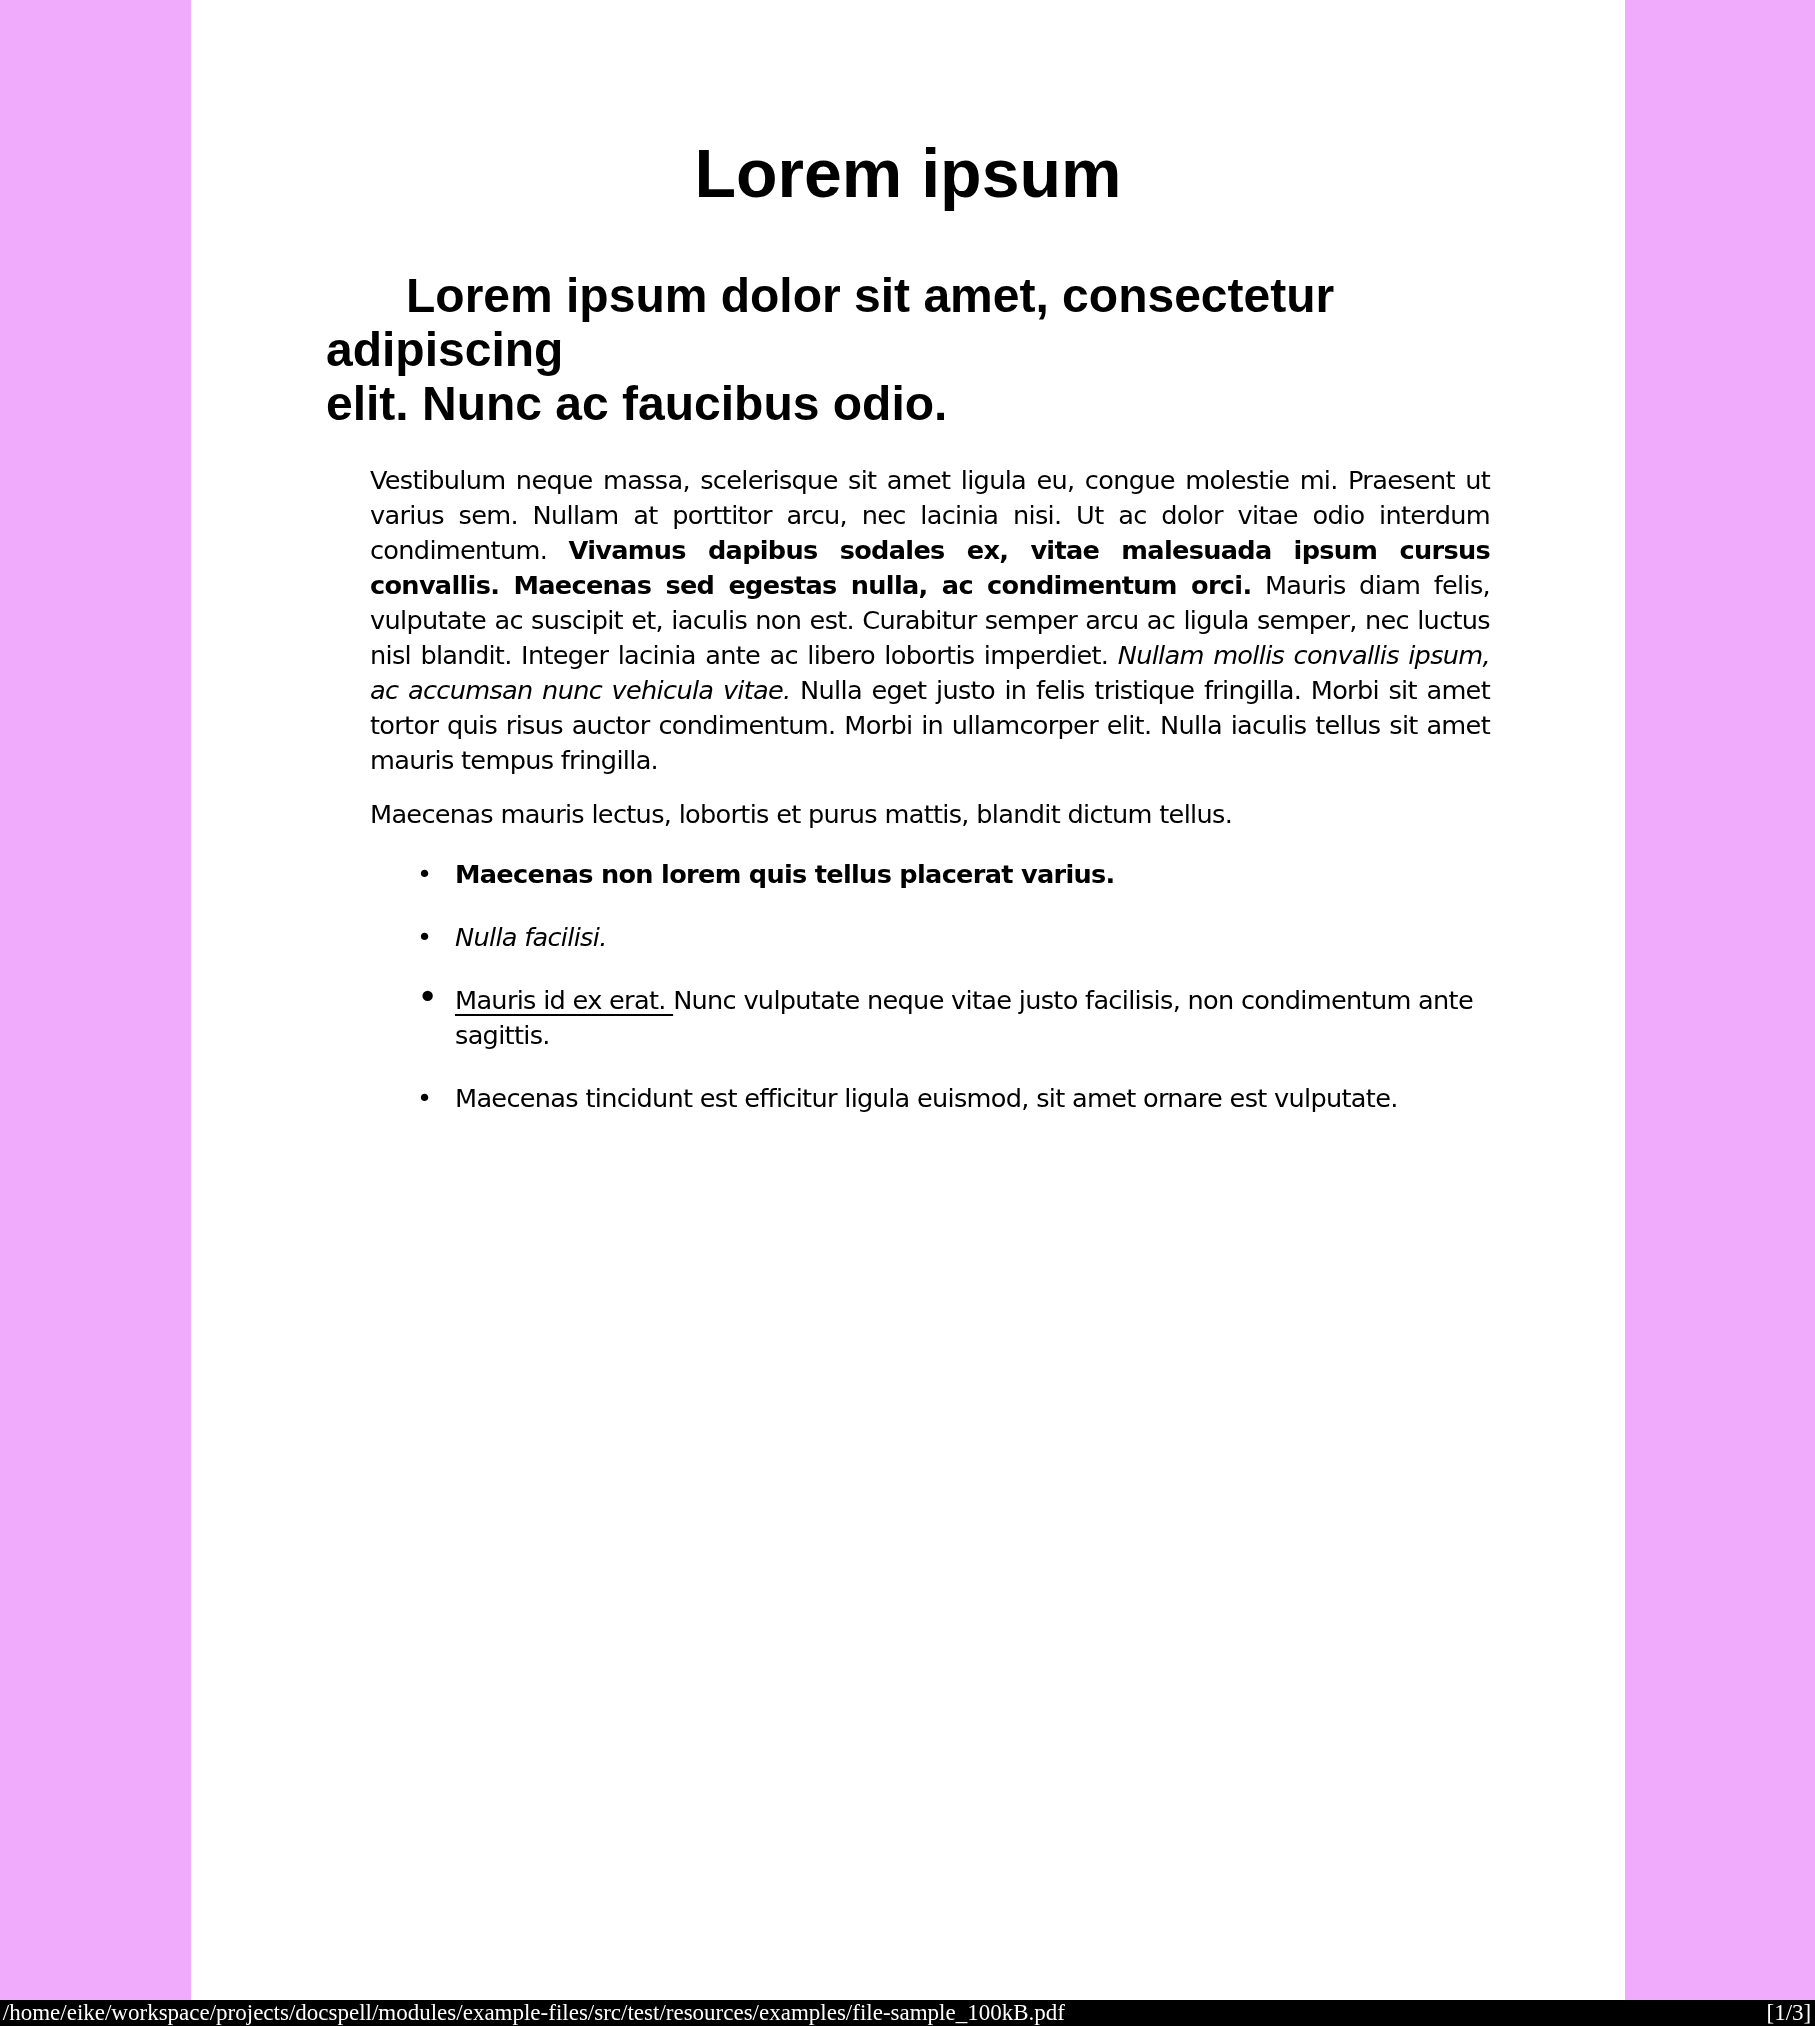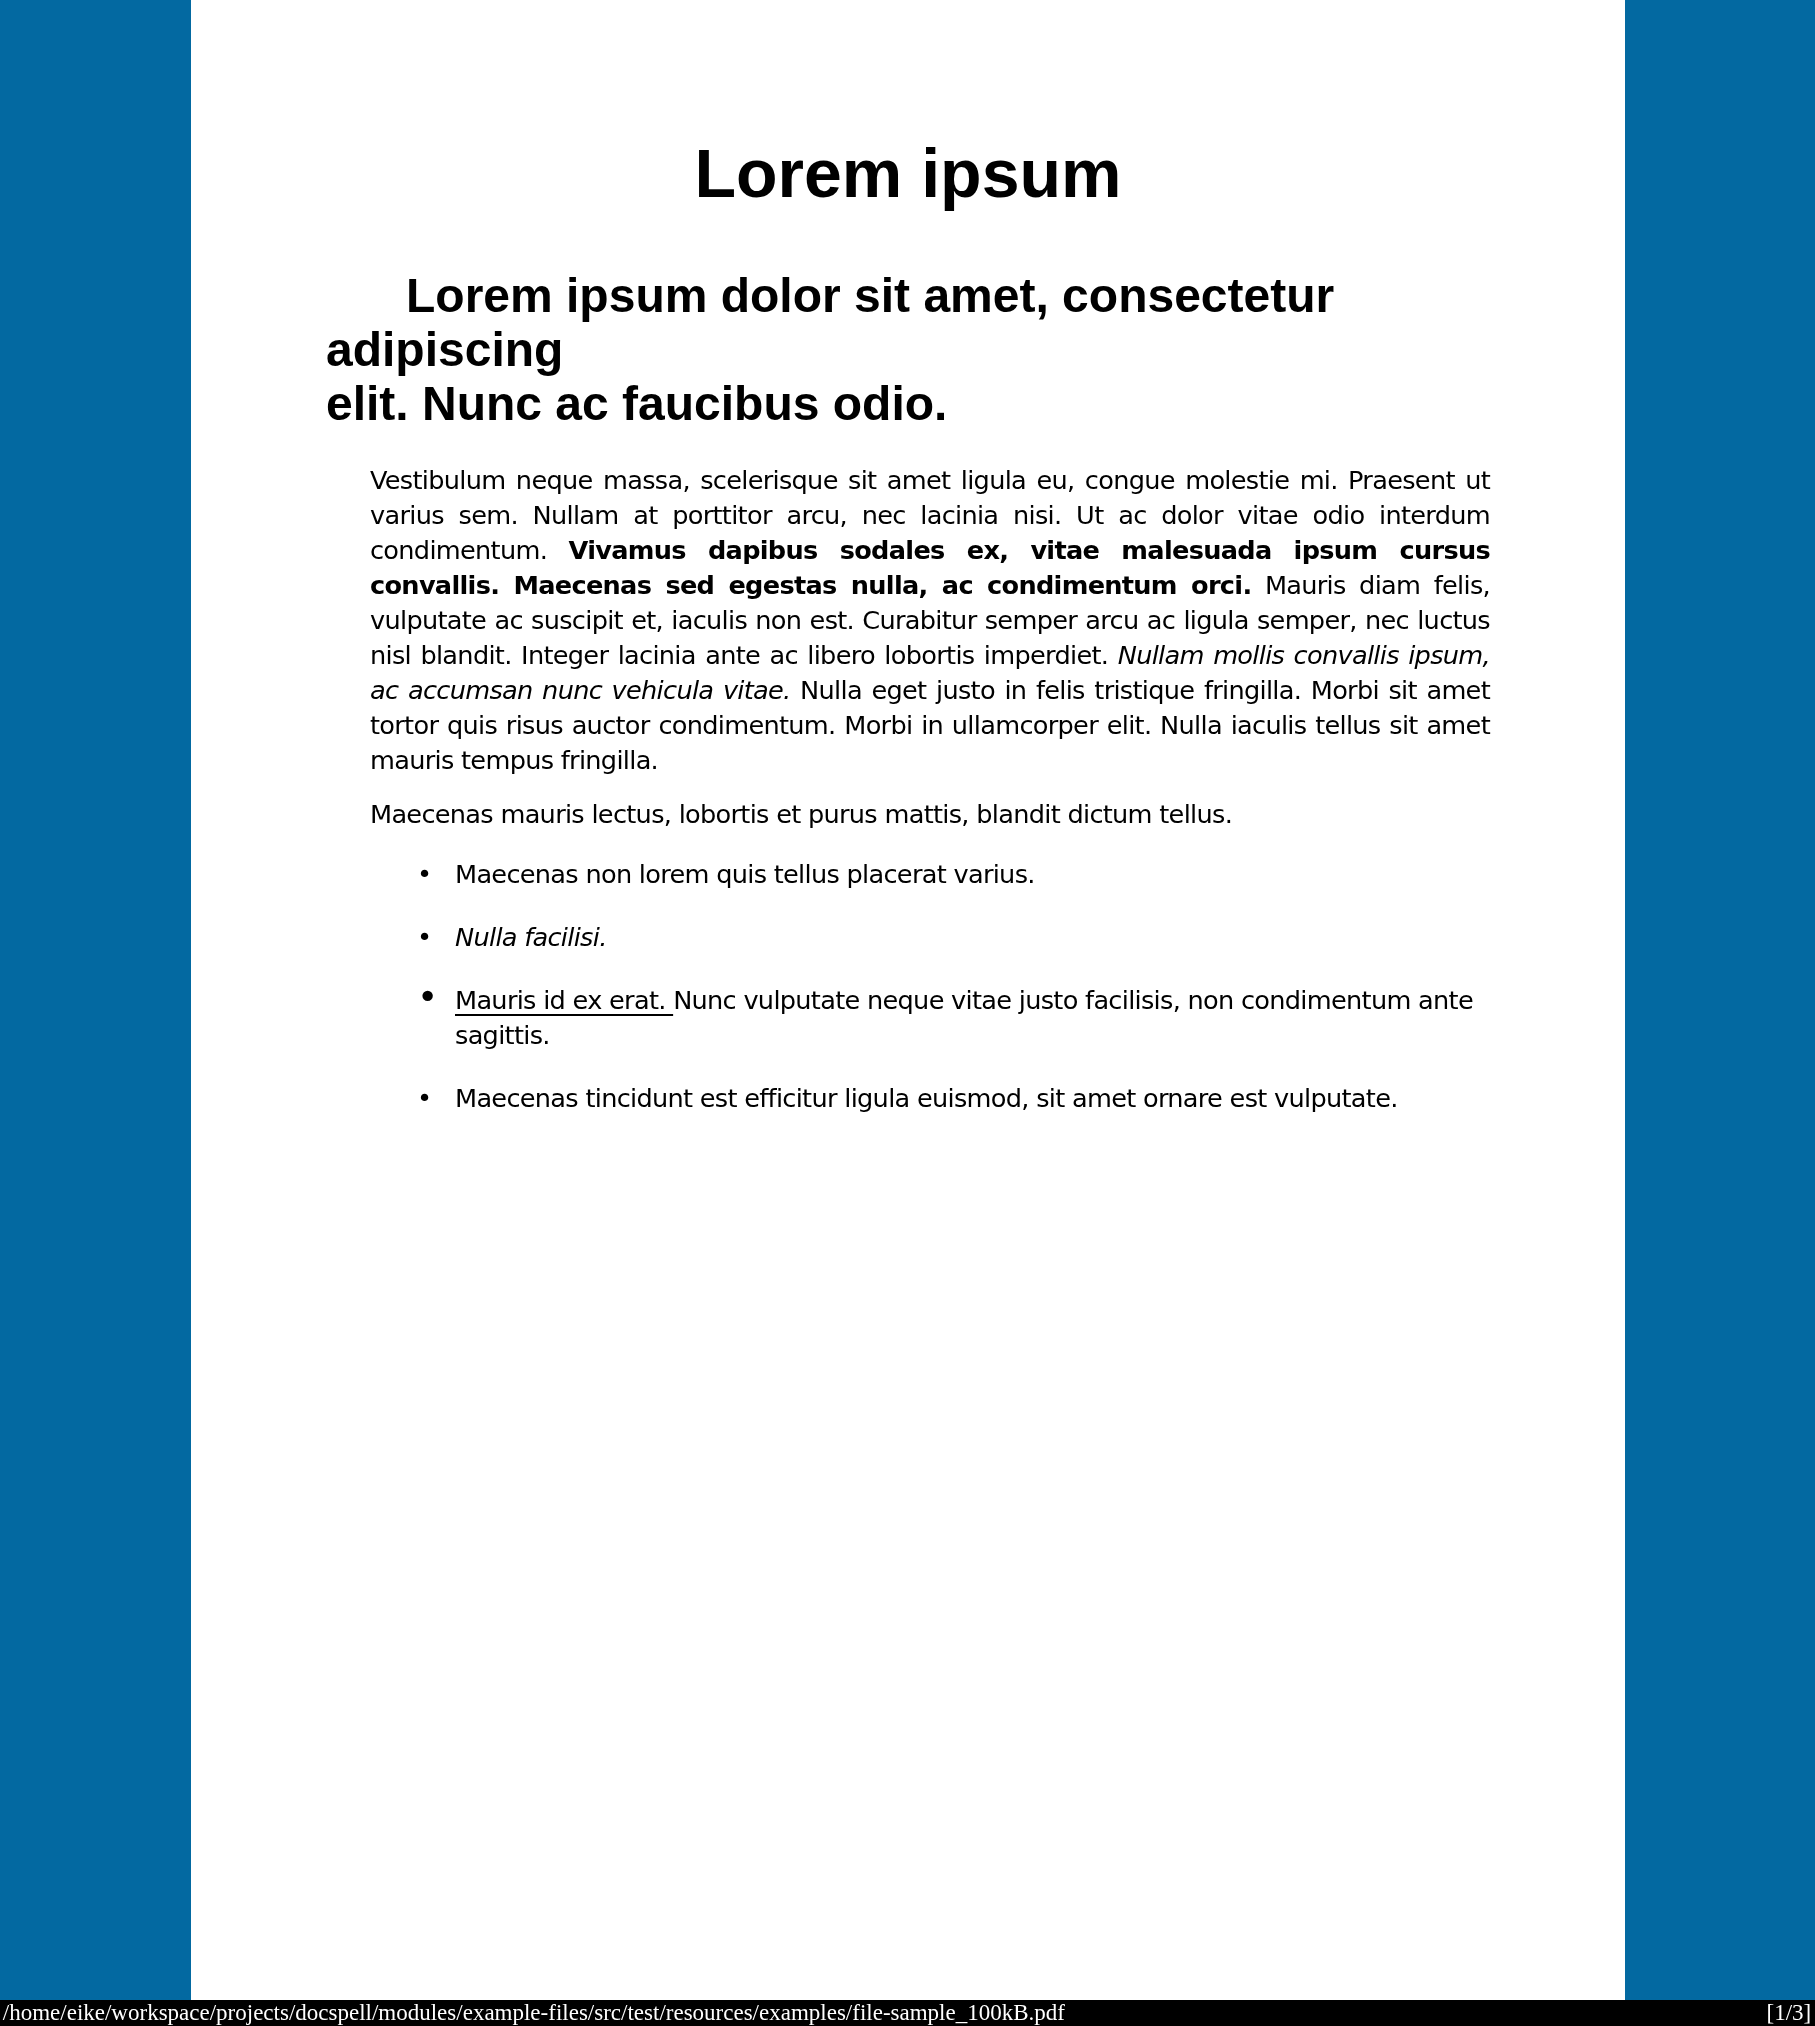--- a/index.html
+++ b/index.html
@@ -4,21 +4,21 @@
 <style>
   html, body {
     margin: 0;
     padding: 0;
     background: #000;
   }
   .viewer-window {
     position: relative;
     width: 1815px;
     height: 2026px;
-    background: #0369a1;
+    background: #f0abfc;
     overflow: hidden;
     font-family: "DejaVu Sans", sans-serif;
   }
   .page-canvas {
     position: absolute;
     left: 191px;
     top: 0;
     width: 1434px;
     height: 2001px;
     background: #ffffff;
@@ -83,21 +83,21 @@
     text-indent: 0;
   }
   .marker-inline {
     padding-right: 29px;
   }
   .marker-big {
     font-size: 36px;
     line-height: 0.9px;
     vertical-align: baseline;
   }
-  .li-bold { font-weight: normal; }
+  .li-bold { font-weight: bold; }
   .li-italic { font-style: italic; }
   .u-run {
     text-decoration: underline;
     text-decoration-thickness: 2.4px;
     text-underline-offset: 4.7px;
   }
   .seg-bold { font-weight: bold; }
   .seg-italic { font-style: italic; }
   .status-bar {
     position: absolute;

